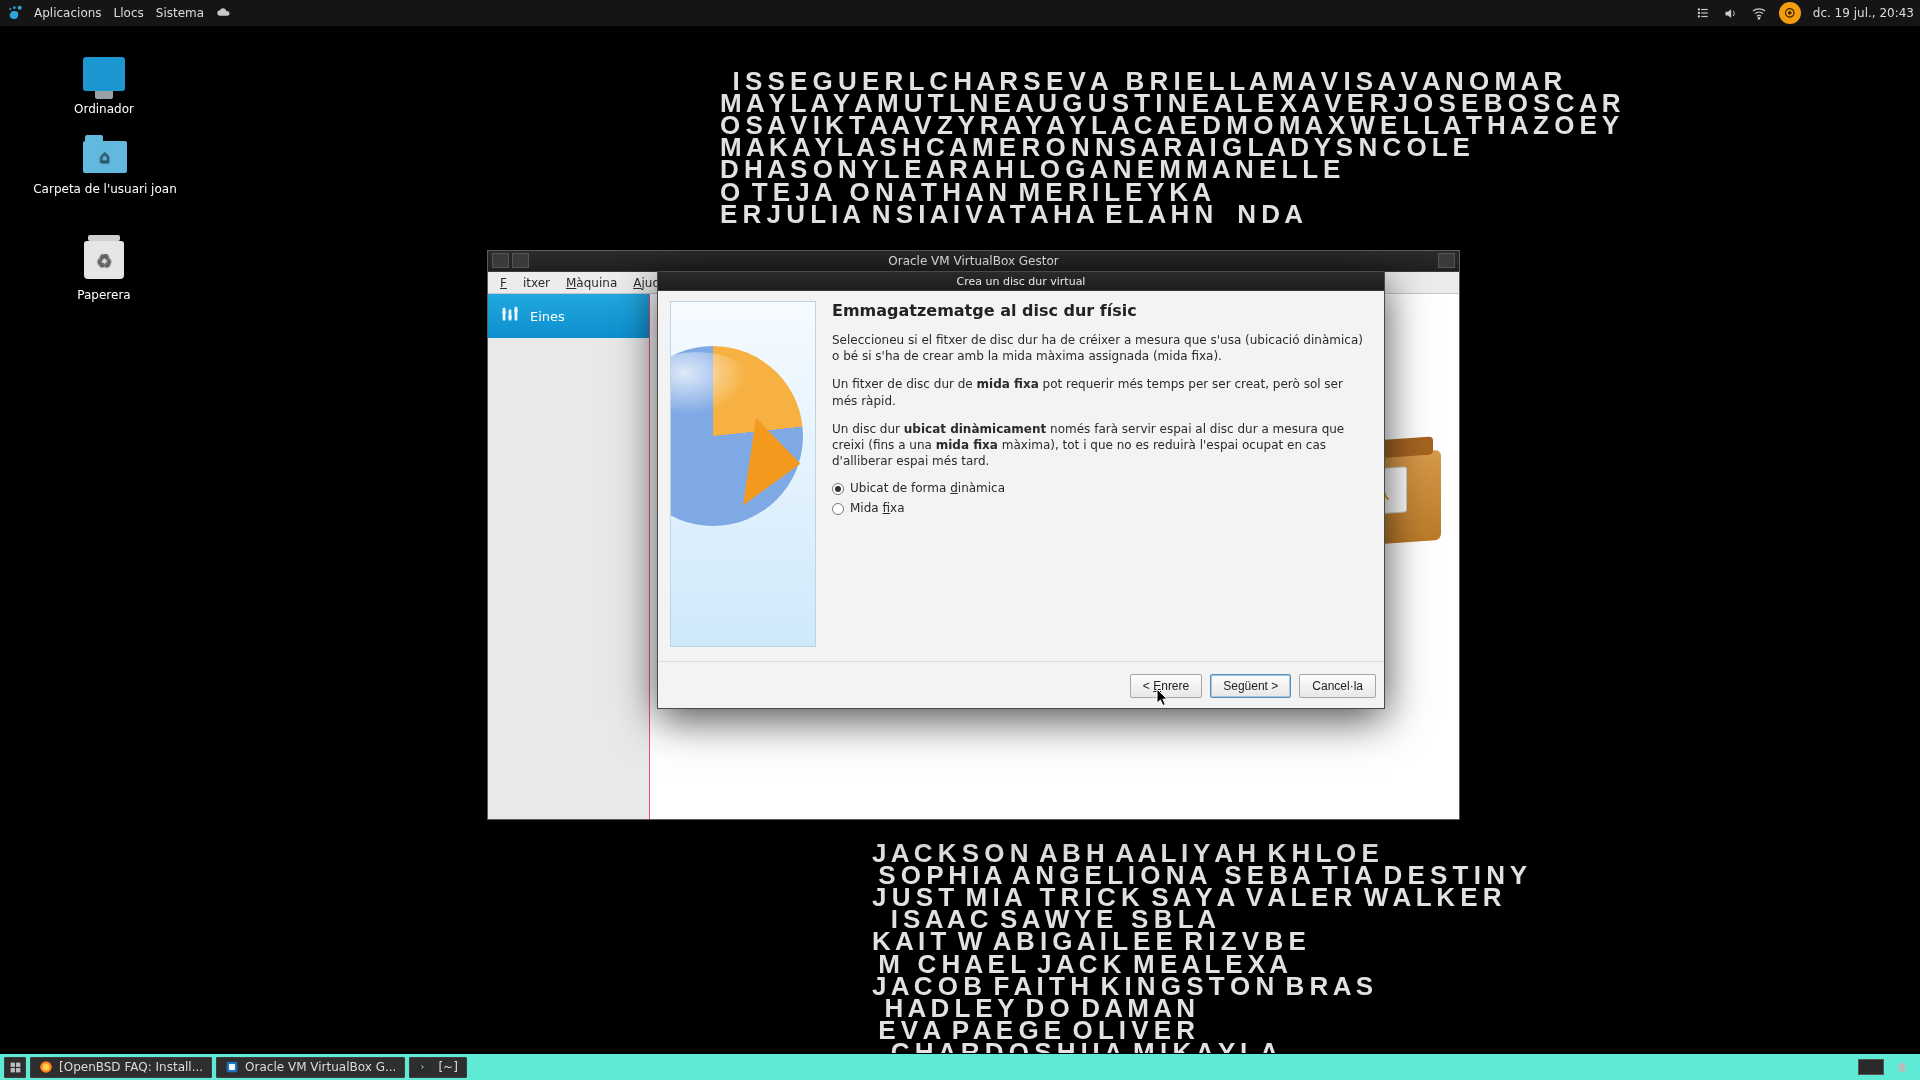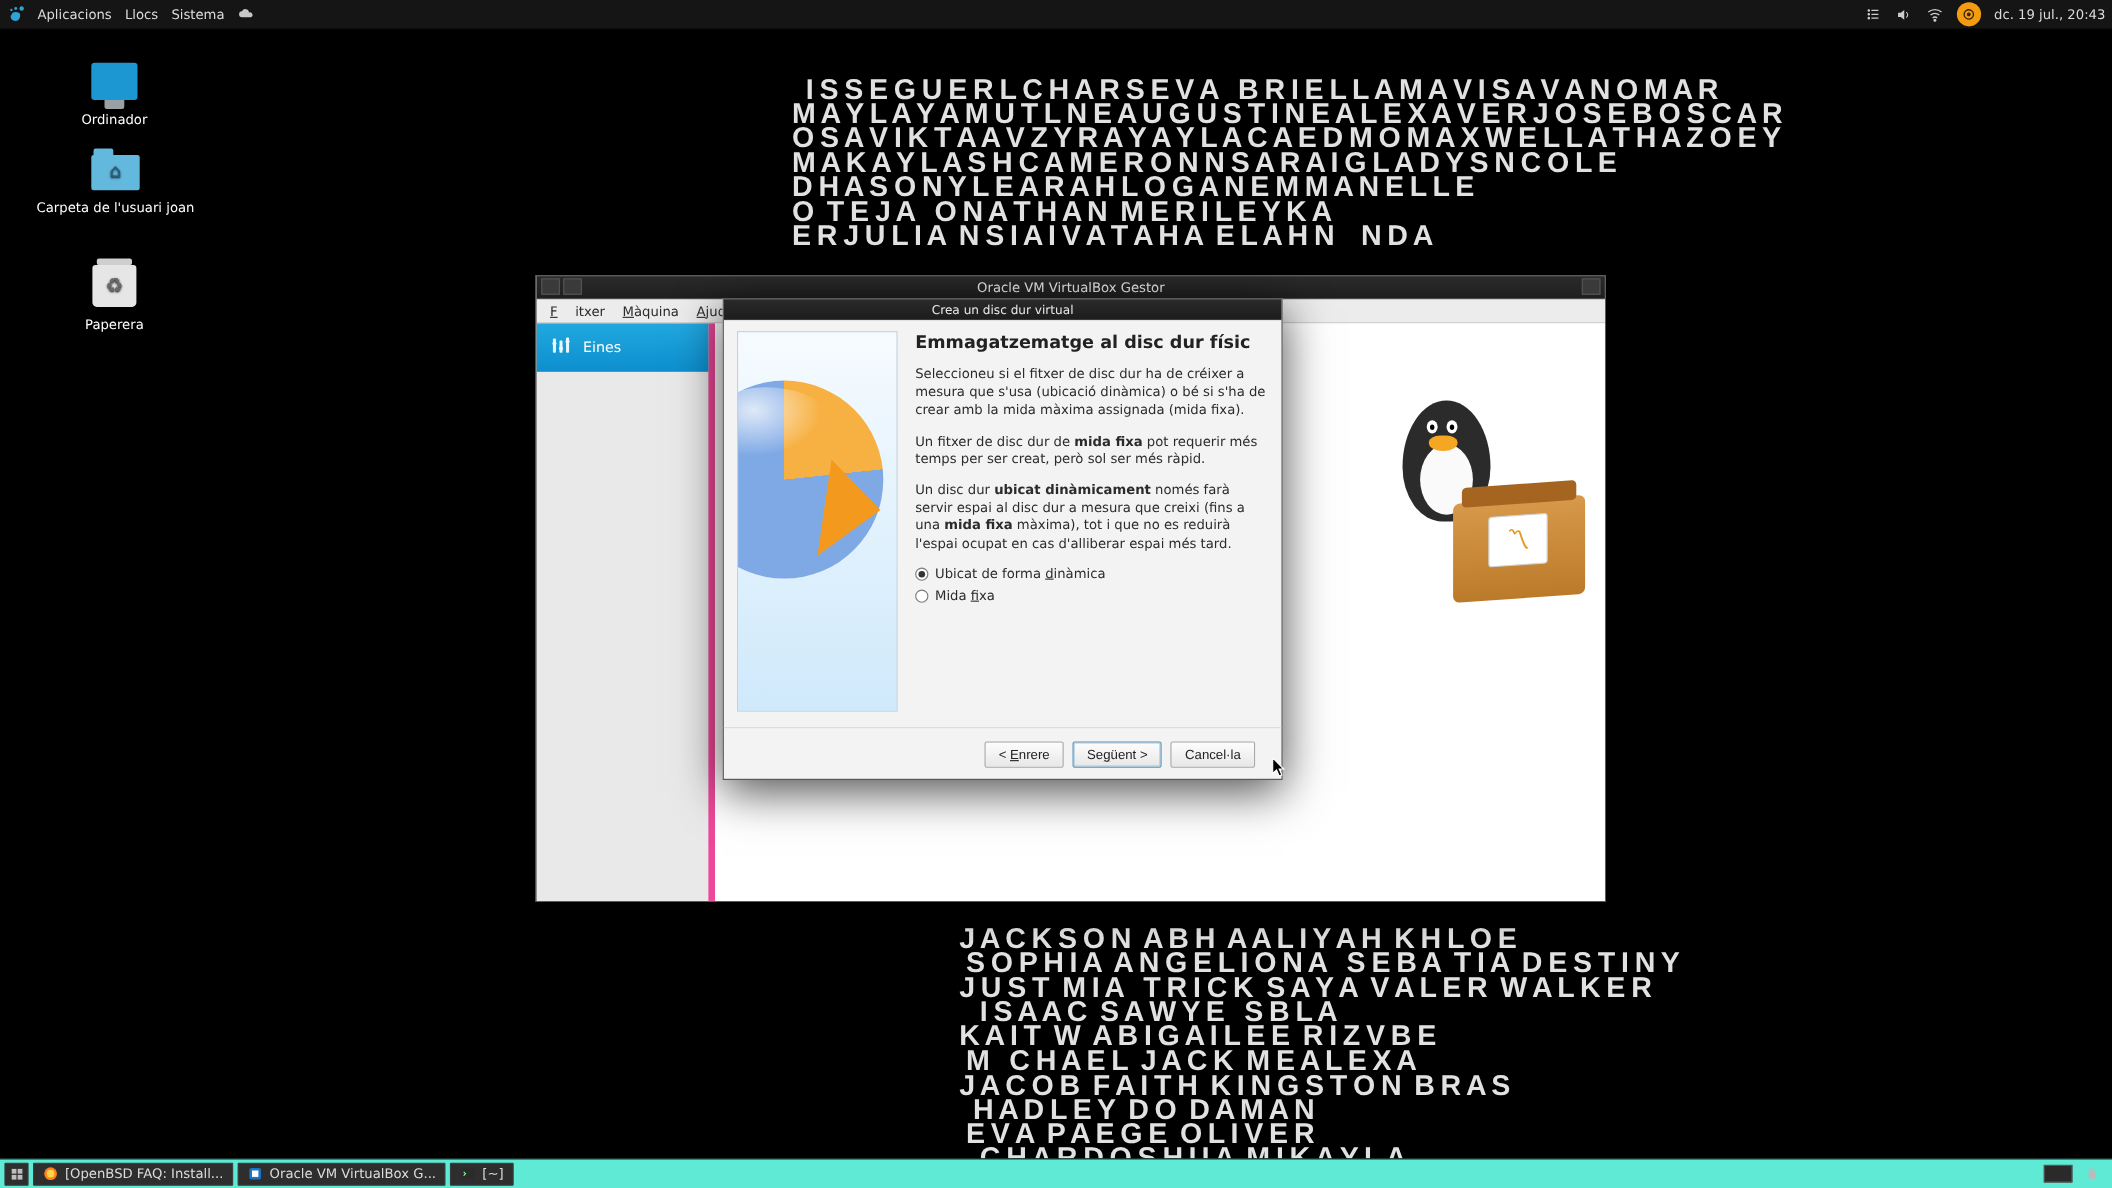--- a/index.html
+++ b/index.html
@@ -34,54 +34,54 @@
 
 
 .vbm{position:absolute;left:487px;top:250px;width:973px;height:570px;background:#fff;border:1px solid #5b5b5b;box-shadow:0 6px 30px rgba(0,0,0,.6)}
 .vbm-title{height:21px;background:linear-gradient(#2b2b2b,#1f1f1f);color:#e9e9e9;font-size:12px;text-align:center;line-height:21px;position:relative;border-bottom:1px solid #3a3a3a}
 .vbm-title .wbtn{position:absolute;top:2px;width:17px;height:15px;background:#3a3a3a;border:1px solid #555}
 .vbm-title .wmin{left:4px}.vbm-title .wmax{left:24px}.vbm-title .wcls{right:4px}
 .vbm-menubar{height:22px;background:#ececec;border-bottom:1px solid #c7c7c7;display:flex;align-items:center;padding:0 4px;font-size:12px;color:#2b2b2b}
 .vbm-menubar span{padding:2px 8px;cursor:default}
 .vbm-menubar u{text-decoration:underline}
 .vbm-body{display:flex;height:calc(100% - 43px)}
-.vbm-sidebar{width:162px;background:#e9e9e9;border-right:6px solid #ec4899}
+.vbm-sidebar{width:162px;background:#e9e9e9;border-right:1px solid #ec4899}
 .tool-item{display:flex;align-items:center;gap:8px;padding:10px 10px;background:linear-gradient(#21a8df,#0d8fcf);color:#fff;font-size:13px}
 .tool-icon{width:24px;height:24px;display:flex;align-items:center;justify-content:center;color:#e9f7ff;font-size:18px}
 .vbm-main{flex:1;background:#fff;position:relative}
 
 
 .tux-box{position:absolute;right:18px;top:70px;width:180px;height:180px}
 .tux-body{position:absolute;left:14px;top:0;width:80px;height:110px;background:#2b2b2b;border-radius:50% 50% 45% 45%/55% 55% 45% 45%}
 .tux-belly{position:absolute;left:30px;top:40px;width:48px;height:64px;background:#fafafa;border-radius:50%}
 .tux-eye{position:absolute;width:10px;height:12px;background:#fff;border-radius:50%;top:18px}
 .tux-eye.l{left:36px}.tux-eye.r{left:54px}
 .tux-eye::after{content:"";position:absolute;left:3px;top:4px;width:4px;height:5px;background:#000;border-radius:50%}
 .tux-beak{position:absolute;left:38px;top:32px;width:26px;height:14px;background:#f5a623;border-radius:40% 40% 50% 50%}
 .toolbox{position:absolute;right:0;bottom:0;width:120px;height:90px;background:linear-gradient(#d79a4a,#bb7a2a);border-radius:6px;transform:skewY(-4deg)}
 .toolbox::before{content:"";position:absolute;left:8px;right:8px;top:-14px;height:18px;background:#a56420;border-radius:4px}
 .toolbox .chart{position:absolute;left:32px;top:14px;width:54px;height:46px;background:#fff;border-radius:3px;border:1px solid #d0d0d0;display:flex;align-items:center;justify-content:center;color:#e39a22;font-size:22px}
 
 
-.wizard{position:absolute;left:657px;top:271px;width:509px;height:438px;background:#f3f3f3;border:1px solid #4a4a4a;box-shadow:0 10px 40px rgba(0,0,0,.7);color:#2b2b2b}
+.wizard{position:absolute;left:657px;top:271px;width:728px;height:438px;background:#f3f3f3;border:1px solid #4a4a4a;box-shadow:0 10px 40px rgba(0,0,0,.7);color:#2b2b2b}
 .wizard-title{height:19px;background:linear-gradient(#2a2a2a,#1d1d1d);color:#e9e9e9;font-size:11px;text-align:center;line-height:19px;border-bottom:1px solid #3a3a3a}
 .wizard-body{display:flex;padding:10px 12px 8px;height:370px}
 .wizard-illus{width:146px;height:346px;background:linear-gradient(180deg,#f6fbff,#cfe9fb);border:1px solid #bcd5e6;margin-right:16px;position:relative;overflow:hidden}
 .pie-wrap{position:absolute;left:-48px;top:44px;width:220px;height:220px}
 .pie-base{position:absolute;left:0;top:0;width:180px;height:180px;border-radius:50%;background:conic-gradient(#f7b143 0 84deg,#7fa9e5 84deg 360deg)}
 .pie-cut{position:absolute;left:98px;top:84px;width:0;height:0;border-left:54px solid transparent;border-right:10px solid transparent;border-top:70px solid #f39a1e;transform:rotate(46deg)}
 .pie-gloss{position:absolute;left:14px;top:6px;width:120px;height:70px;border-radius:50%;background:radial-gradient(ellipse at 40% 30%,rgba(255,255,255,.75),rgba(255,255,255,0) 60%)}
 
 .wizard-content{flex:1;font-size:12px;color:#2b2b2b}
 .wizard-content h2{font-size:16px;margin:0 0 12px;font-weight:bold;color:#222}
 .wizard-content p{margin:0 0 12px;line-height:1.35}
 .radio-row{display:flex;align-items:flex-end;gap:6px;margin:6px 0}
 .radio{width:12px;height:12px;border:1px solid #7a7a7a;border-radius:50%;margin-top:1px;flex:none;background:#fff;display:flex;align-items:center;justify-content:center}
 .radio.checked::after{content:"";width:6px;height:6px;background:#333;border-radius:50%}
-.wizard-buttons{height:48px;display:flex;align-items:center;justify-content:flex-end;gap:8px;padding:0 24px;border-top:1px solid #dcdcdc}
+.wizard-buttons{height:48px;display:flex;align-items:center;justify-content:flex-end;gap:8px;padding:0 8px;border-top:1px solid #dcdcdc}
 .btn{padding:4px 12px;font-size:12px;background:linear-gradient(#fdfdfd,#e7e7e7);border:1px solid #a8a8a8;border-radius:2px;cursor:default;color:#222}
 .btn.primary{border-color:#5c8fb5;box-shadow:0 0 0 1px #a6c7e0 inset}
 
 
 .cursor{position:absolute;left:1156px;top:688px;width:14px;height:20px;pointer-events:none}
 .cursor svg{display:block}
 
 
 .taskbar{position:absolute;left:0;right:0;bottom:0;height:27px;background:#5eead4;display:flex;align-items:center;padding:0 4px;gap:4px;color:#dcdcdc;font-size:12px;border-top:1px solid #000}
 .task-btn{height:21px;display:flex;align-items:center;gap:6px;padding:0 8px;background:#2e2e2e;border:1px solid #3c3c3c;border-radius:1px;max-width:200px;overflow:hidden;white-space:nowrap}

